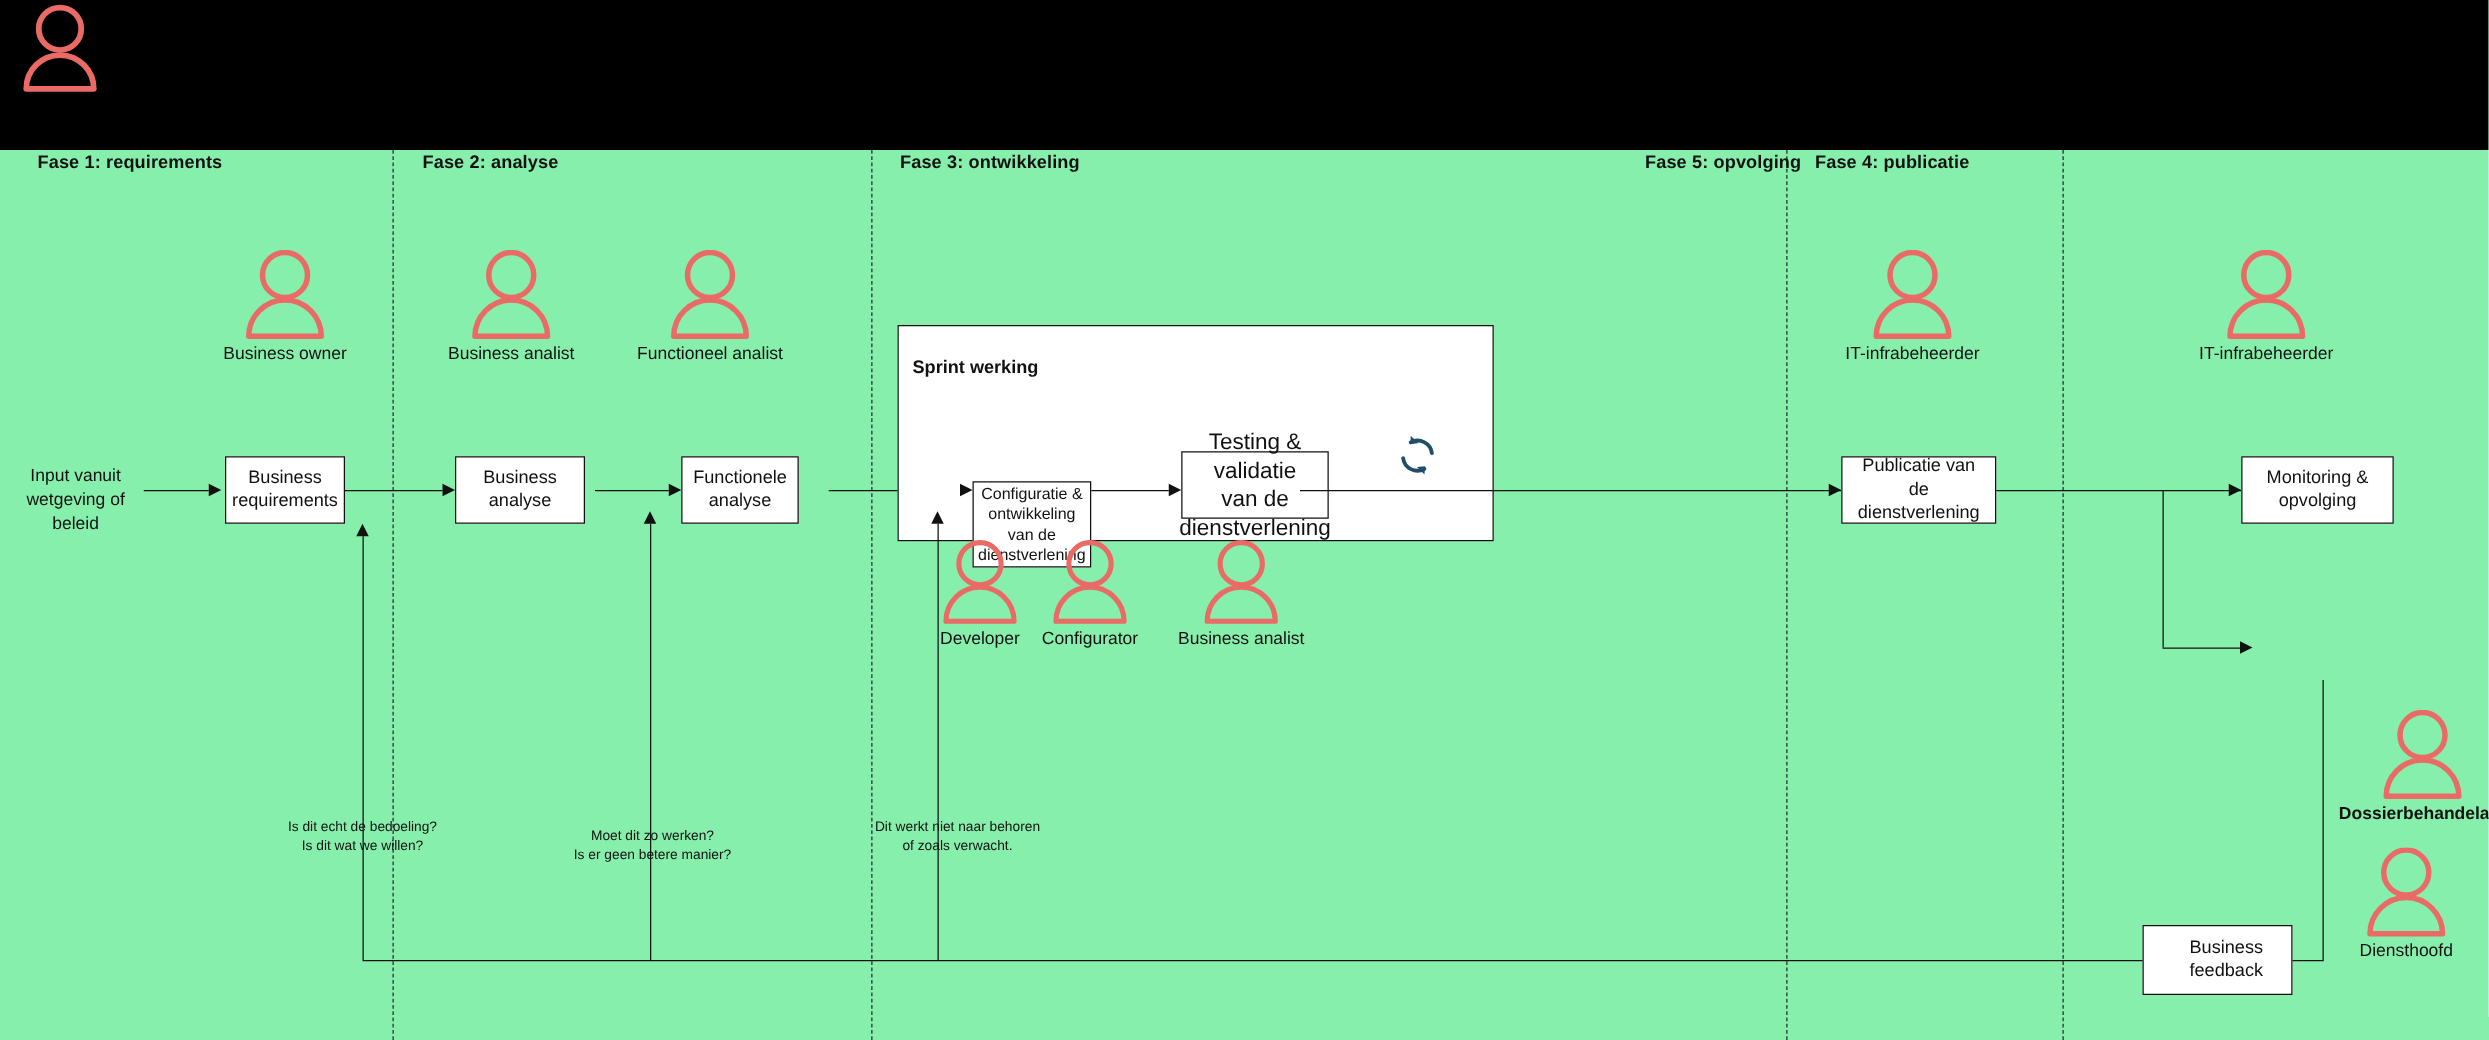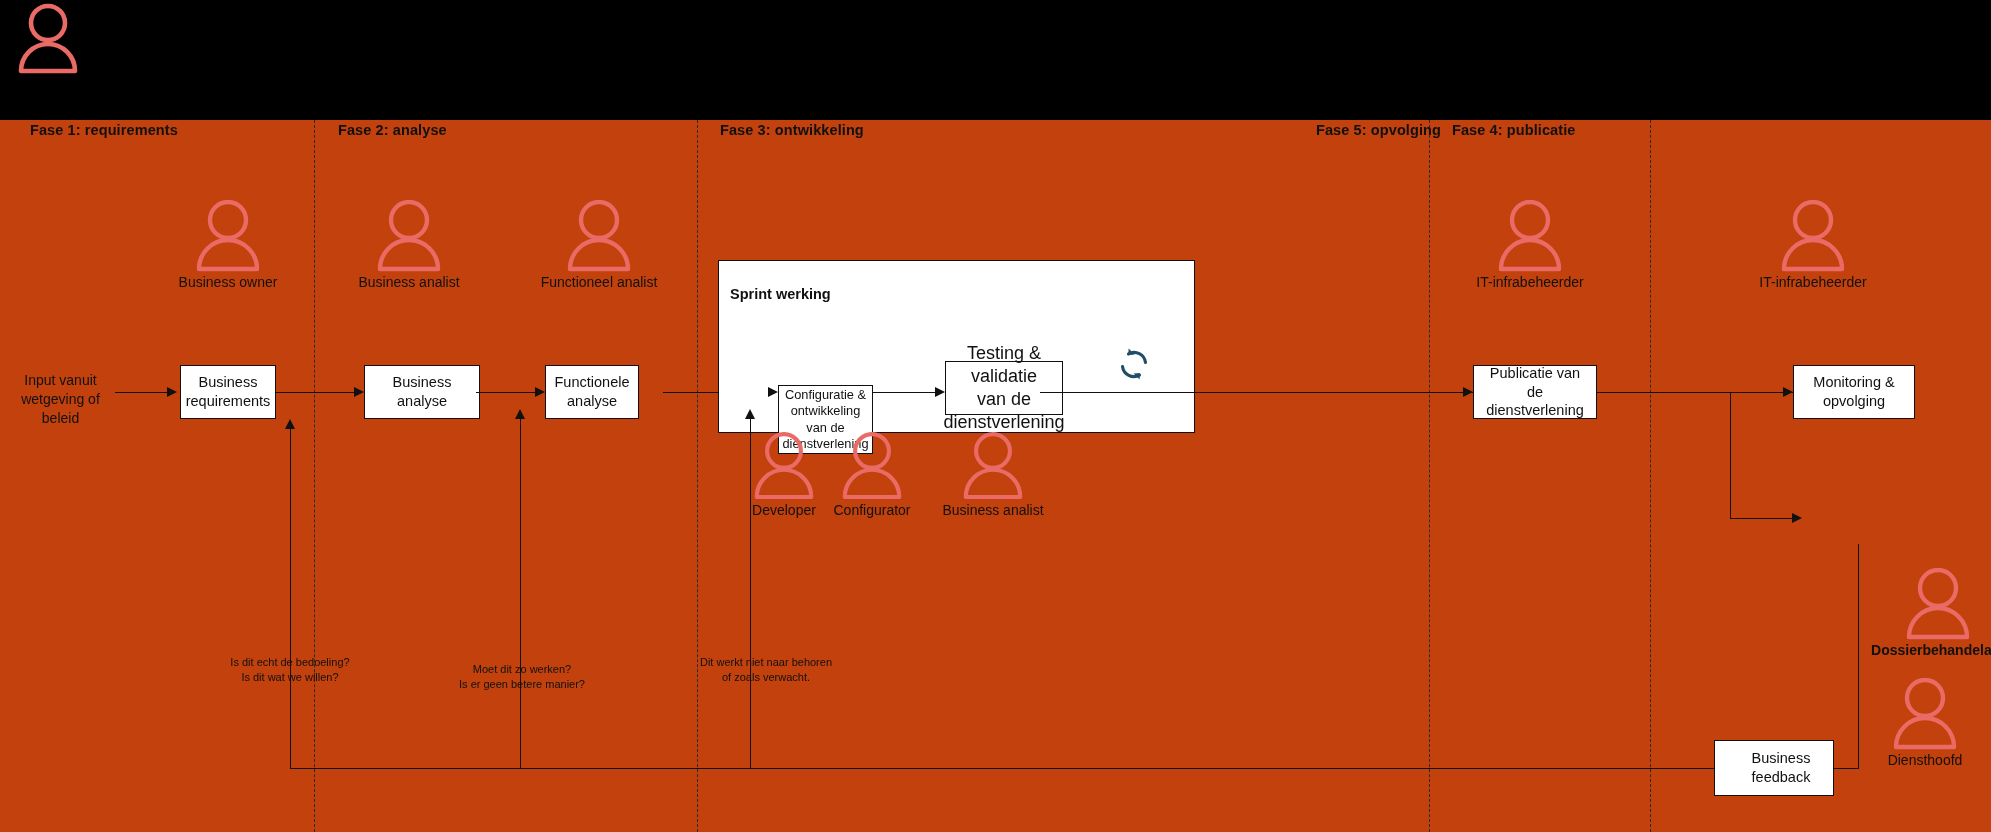--- a/index.html
+++ b/index.html
@@ -1,17 +1,17 @@
 <!DOCTYPE html>
 <html><head>
 <meta charset="utf-8">
 <style>
   html,body{margin:0;padding:0;background:#ffffff;}
   body{font-family:"Liberation Sans", sans-serif;}
-  #stage{position:relative;width:1991px;height:832px;background:#c2410c;overflow:hidden;}
+  #stage{position:relative;width:1991px;height:832px;background:#86efac;overflow:hidden;}
 
   
   .topband{position:absolute;left:0;top:0;width:1991px;height:120px;background:#000000;}
 
   
   .divider{position:absolute;top:120px;width:0;height:712px;border-left:1.6px dashed #2b2b2b;}
 
   
   .phase-title{position:absolute;font-size:14.5px;font-weight:bold;color:#111;white-space:nowrap;letter-spacing:.1px;}
 
@@ -86,23 +86,23 @@
 
   <div class="actor" style="left:364px;top:200px;width:90px;">
     <svg width="66" height="72" viewBox="0 0 66 72">
       <circle cx="33" cy="20" r="18" fill="none" stroke="#ea6b66" stroke-width="4.4"></circle>
       <path d="M4 69 a29 29 0 0 1 58 0 z" fill="none" stroke="#ea6b66" stroke-width="4.4" stroke-linejoin="round"></path>
     </svg>
     <div class="cap">Business analist</div>
   </div>
   <div class="hline" style="left:276px;top:392px;width:78px;"></div>
   <div class="arrow right" style="left:354px;top:387px;"></div>
-  <div class="pbox" style="left:364px;top:365px;width:116px;height:54px;">Business analyse</div>
-
-  <div class="actor" style="left:549px;top:200px;width:100px;align-items:center;">
+  <div class="pbox" style="left:364px;top:365px;width:104px;height:54px;">Business analyse</div>
+
+  <div class="actor" style="left:518px;top:200px;width:100px;align-items:center;">
     <svg width="66" height="72" viewBox="0 0 66 72">
       <circle cx="33" cy="20" r="18" fill="none" stroke="#ea6b66" stroke-width="4.4"></circle>
       <path d="M4 69 a29 29 0 0 1 58 0 z" fill="none" stroke="#ea6b66" stroke-width="4.4" stroke-linejoin="round"></path>
     </svg>
     <div class="cap">Functioneel analist</div>
   </div>
   <div class="hline" style="left:476px;top:392px;width:59px;"></div>
   <div class="arrow right" style="left:535px;top:387px;"></div>
   <div class="pbox" style="left:545px;top:365px;width:94px;height:54px;">Functionele analyse</div>
 

